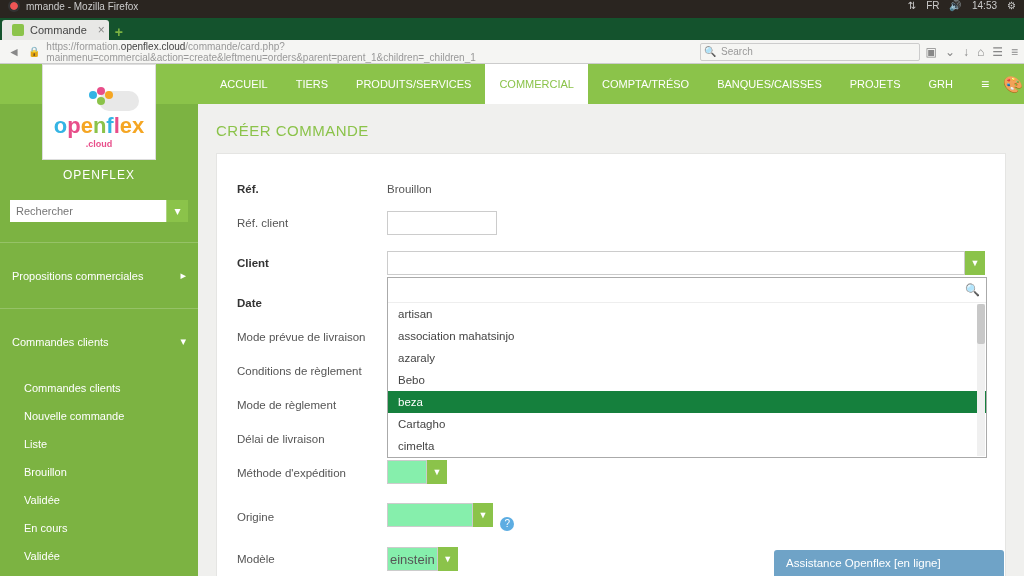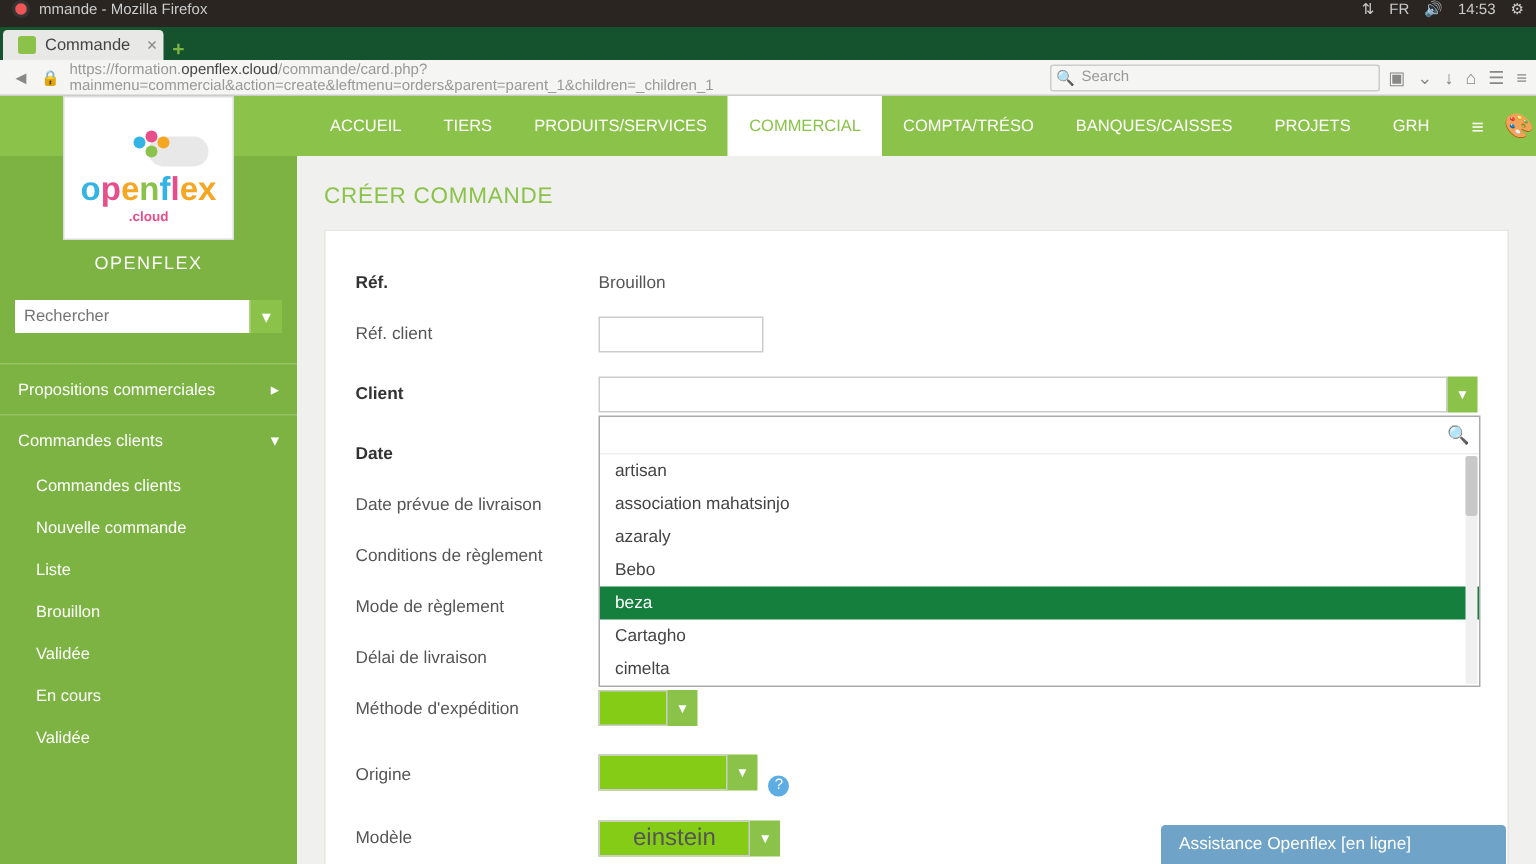--- a/index.html
+++ b/index.html
@@ -40,35 +40,35 @@
 .cloud-logo .o { color: #34b4e4; } .cloud-logo .p { color: #e84e8a; } .cloud-logo .e { color: #f5a623; } .cloud-logo .n { color: #8BC34A; } .cloud-logo .f { color: #34b4e4; } .cloud-logo .l { color: #e84e8a; } .cloud-logo .x { color: #f5a623; }
 .cloud-sub { font-size: 9px; color: #e84e8a; font-weight: bold; }
 .cloud-shape { width: 40px; height: 28px; margin: 0 auto 2px; position: relative; }
 .cloud-shape::before { content:''; position:absolute; width:40px; height:20px; background:#e8e8e8; border-radius:12px; bottom:0; }
 .cloud-shape .dot { position:absolute; width:8px; height:8px; border-radius:50%; }
 .cloud-shape .d1{ background:#34b4e4; top:8px; left:10px;} .cloud-shape .d2{background:#e84e8a; top:4px; left:18px;} .cloud-shape .d3{background:#f5a623; top:8px; left:26px;} .cloud-shape .d4{background:#8BC34A; top:14px; left:18px;}
 .company-name { text-align: center; font-size: 12px; margin: 6px 0 18px; letter-spacing: 1px; }
 .side-search { margin: 12px 10px 20px; display: flex; }
 .side-search input { flex:1; height: 22px; border: none; padding: 0 6px; font-size: 11px; background: #fff; }
 .side-search .btn { width: 22px; background: #8BC34A; display: flex; align-items: center; justify-content: center; color: #fff; border-left: 1px solid rgba(255,255,255,0.3); }
-.side-section { padding: 10px 12px; font-size: 11px; border-top: 1px solid rgba(255,255,255,0.2); display: flex; justify-content: space-between; align-items: center; cursor: pointer; }
+.side-section { padding: 26px 12px; font-size: 11px; border-top: 1px solid rgba(255,255,255,0.2); display: flex; justify-content: space-between; align-items: center; cursor: pointer; }
 .side-sub { padding: 8px 12px 8px 24px; font-size: 11px; cursor: pointer; }
 .side-sub.active { color: #fff; font-weight: normal; }
 
 .main { flex: 1; background: #f0f0ee; padding: 18px 18px 0; overflow: visible; position: relative; }
 .page-title { color: #8BC34A; font-size: 15px; font-weight: normal; letter-spacing: 0.5px; margin-bottom: 14px; }
 .card { background: #fff; border: 1px solid #e5e5e3; padding: 18px 20px; }
 .form-row { display: flex; align-items: center; min-height: 34px; font-size: 11.5px; color: #555; }
-.form-row .label { width: 162px; }
+.form-row .label { width: 150px; }
 .form-row .label.bold { font-weight: bold; color: #333; }
 .form-row .value { flex: 1; position: relative; }
 .text-input { height: 24px; border: 1px solid #ccc; padding: 0 6px; font-size: 11px; }
 .w120 { width: 110px; }
 .select-wrap { display: inline-flex; }
-.select-box { height: 24px; border: 1px solid #ccc; background: #84cc16; padding: 0 22px; min-width: 40px; display: inline-flex; align-items: center; font-size: 16px; color: #555; }
+.select-box { height: 24px; border: 1px solid #ccc; background: #86efac; padding: 0 2px; min-width: 40px; display: inline-flex; align-items: center; font-size: 13px; color: #555; }
 .select-caret { width: 20px; height: 24px; background: #8BC34A; display: inline-flex; align-items: center; justify-content: center; color: #fff; font-size: 9px; }
 .help-icon { width: 14px; height: 14px; background: #5dade2; color: #fff; border-radius: 50%; display: inline-flex; align-items: center; justify-content: center; font-size: 10px; margin-left: 4px; vertical-align: middle; }
 
 .client-select { display: flex; }
 .client-box { flex: 1; height: 24px; border: 1px solid #ccc; }
 .client-caret { width: 20px; height: 24px; background: #8BC34A; color: #fff; display: flex; align-items: center; justify-content: center; font-size: 9px; }
 
 .dropdown { position: absolute; top: 26px; left: 0; right: -2px; background: #fff; border: 1px solid #aaa; z-index: 100; }
 .dropdown .search-row { display: flex; align-items: center; padding: 3px 6px; border-bottom: 1px solid #eee; }
 .dropdown .search-row input { flex: 1; border: none; height: 18px; font-size: 11px; outline: none; }
@@ -214,21 +214,21 @@
                   <div class="opt">cimelta</div>
                 </div>
             </div>
           </div>
         </div>
         <div class="form-row" style="margin-top:6px;">
           <div class="label bold">Date</div>
           <div class="value"></div>
         </div>
         <div class="form-row">
-          <div class="label">Date prévue de livraison</div>
+          <div class="label">Mode prévue de livraison</div>
           <div class="value"></div>
         </div>
         <div class="form-row">
           <div class="label">Conditions de règlement</div>
           <div class="value"></div>
         </div>
         <div class="form-row">
           <div class="label">Mode de règlement</div>
           <div class="value"></div>
         </div>

